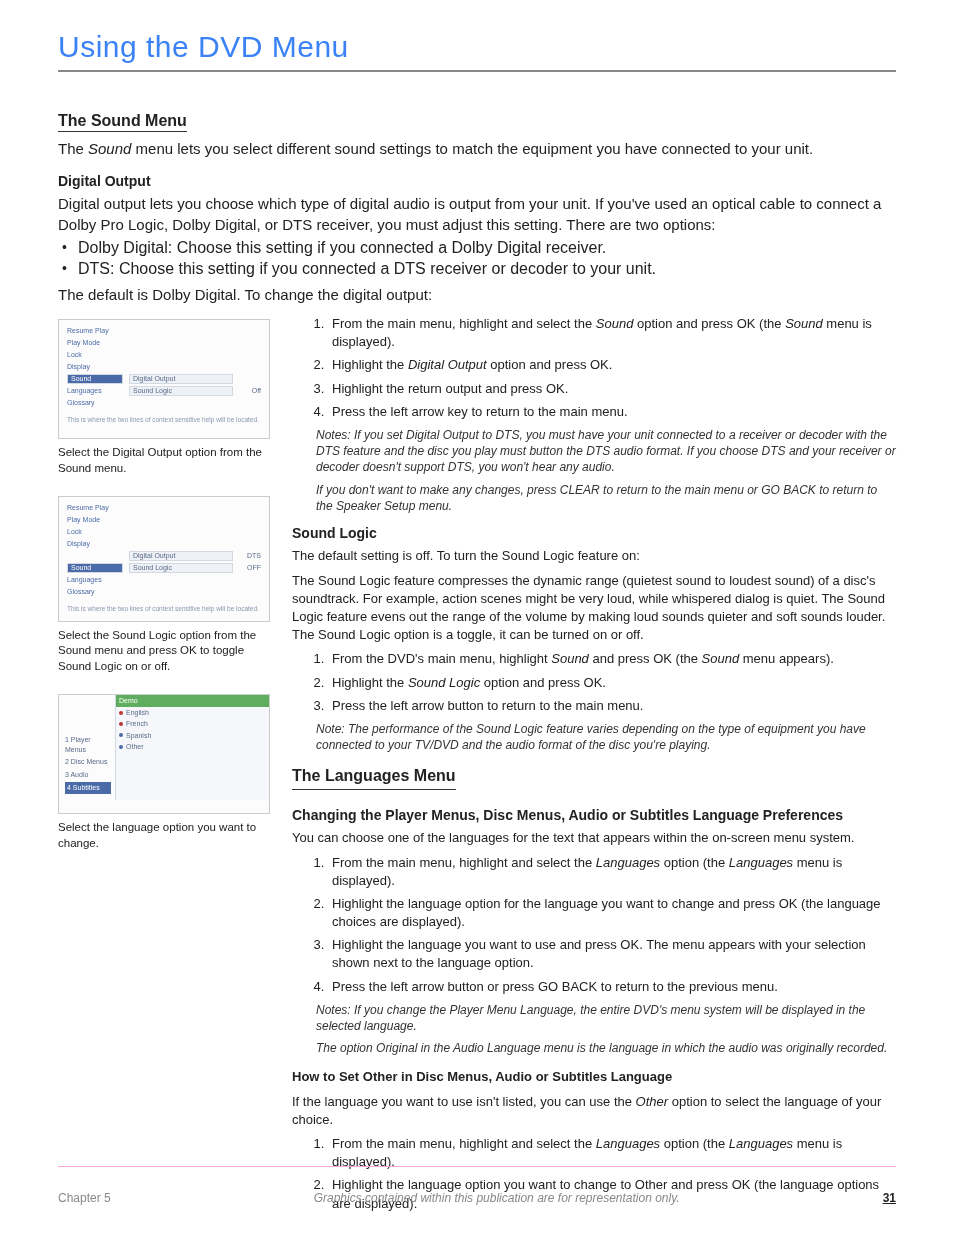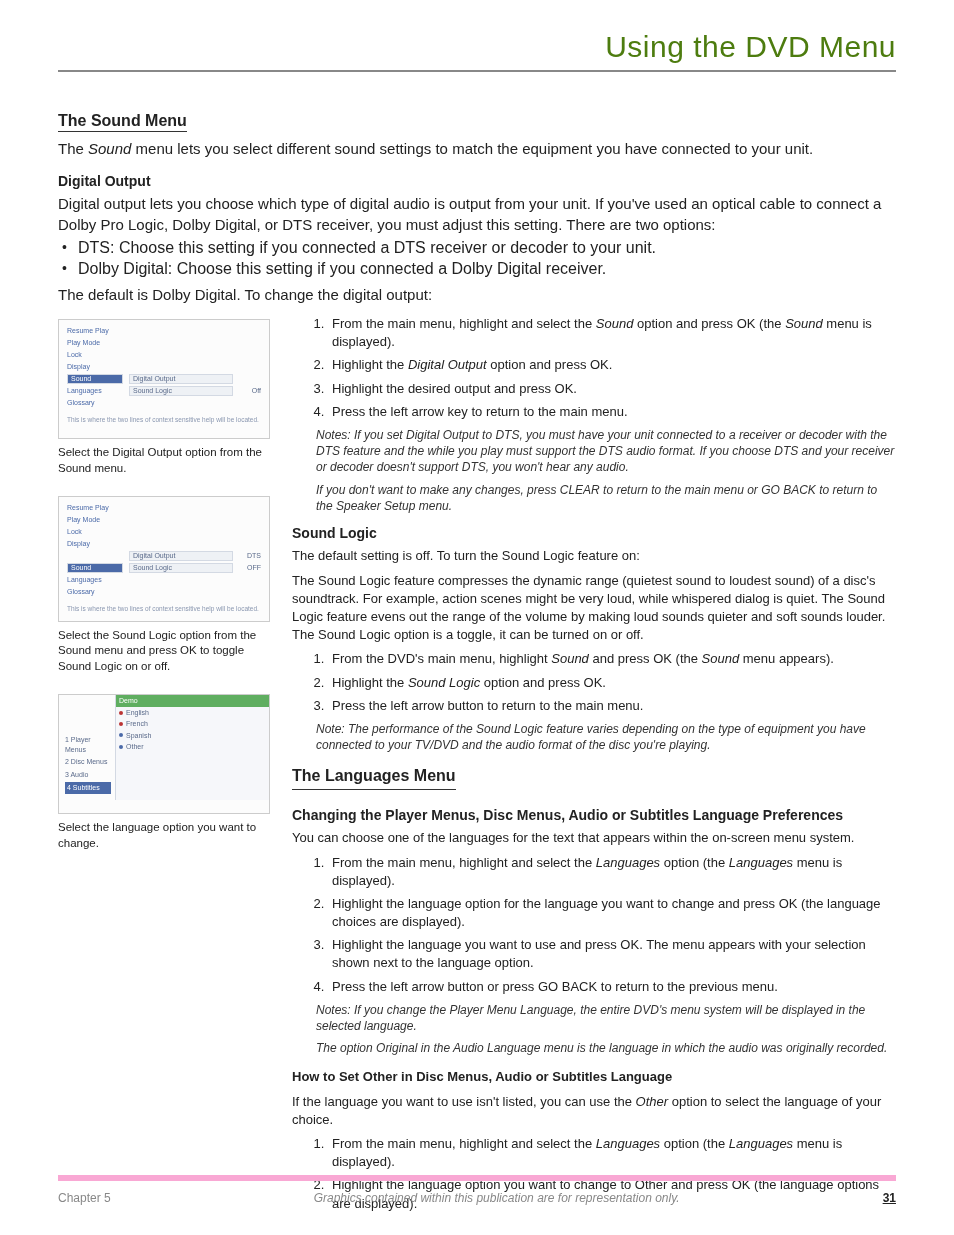--- a/index.html
+++ b/index.html
@@ -8,23 +8,22 @@
     width: 954px;
     height: 1235px;
     background: #fff;
     position: relative;
     color: #222;
   }
   .page {
     padding: 30px 58px 0 58px;
   }
   .header {
-    text-align: right;
     font-size: 30px;
-    color: #4d7c0f;
+    color: #3b82f6;
     font-weight: 400;
     letter-spacing: 0.5px;
     padding-bottom: 6px;
     border-bottom: 2px solid #888;
     margin-bottom: 40px;
   }
   .two-col {
     display: flex;
     gap: 22px;
   }
@@ -124,22 +123,22 @@
   .ss2-opt { color:#5a6a8a; padding:1px 3px; display:flex; align-items:center; gap:3px;}
   .ss2-opt.sel-green { background:#5fae60; color:#fff;}
   .dot{width:4px;height:4px;border-radius:50%;}
   .dot.r{background:#b33;}
   .dot.b{background:#4b6aa8;}
   .footer {
     position: absolute;
     bottom: 30px;
     left: 58px;
     right: 58px;
-    border-top: 6px solid #f9a8d4;
-    padding-top: 10px;
+    border-top: 1px solid #f9a8d4;
+    padding-top: 24px;
     display: flex;
     justify-content: space-between;
     font-size: 12px;
     color: #888;
   }
   .footer .center { font-style: italic; }
   .footer .right { color:#222; font-weight:700;text-decoration:underline;}
   .spacer-sm{height:6px;}
   .left-col .screenshot { min-height:120px; }
 </style>
@@ -151,22 +150,22 @@
 
   
   <h2 class="section">The Sound Menu</h2>
   <p class="full-intro">
     <span>The </span><span class="em">Sound</span><span> menu lets you select different sound settings to match the equipment you have connected to your unit.</span>
   </p>
 
   <h3 class="sub">Digital Output</h3>
   <p class="full-intro" style="margin-bottom:4px;">Digital output lets you choose which type of digital audio is output from your unit. If you've used an optical cable to connect a Dolby Pro Logic, Dolby Digital, or DTS receiver, you must adjust this setting. There are two options:</p>
   <ul class="bullets">
+    <li>Dolby Digital: Choose this setting if you connected a Dolby Digital receiver.</li>
     <li>DTS:  Choose this setting if you connected a DTS receiver or decoder to your unit.</li>
-    <li>Dolby Digital: Choose this setting if you connected a Dolby Digital receiver.</li>
   </ul>
   <p class="full-intro" style="margin-bottom:10px;">The default is Dolby Digital. To change the digital output:</p>
 
   
   <div class="two-col">
     <div class="left-col">
 
       <div class="screenshot">
         <div class="ss-row">
             <span class="ss-label">Resume Play</span>
@@ -260,24 +259,24 @@
           </div>
         </div>
       </div>
       <p class="caption">Select the language option you want to change.</p>
     </div>
 
     <div class="right-col">
       <ol class="steps">
         <li><span>From the main menu, highlight and select the </span><span class="em">Sound</span><span> option and press OK (the </span><span class="em">Sound</span><span> menu is displayed).</span></li>
         <li><span>Highlight the </span><span class="em">Digital Output</span><span> option and press OK.</span></li>
-        <li>Highlight the desired output and press OK.</li>
+        <li>Highlight the return output and press OK.</li>
         <li>Press the left arrow key to return to the main menu.</li>
       </ol>
-      <p class="note">Notes: If you set Digital Output to DTS, you must have your unit connected to a receiver or decoder with the DTS feature and the while you play must support the DTS audio format. If you choose DTS and your receiver or decoder doesn't support DTS, you won't hear any audio.</p>
+      <p class="note">Notes: If you set Digital Output to DTS, you must have your unit connected to a receiver or decoder with the DTS feature and the disc you play must button the DTS audio format. If you choose DTS and your receiver or decoder doesn't support DTS, you won't hear any audio.</p>
       <p class="note">If you don't want to make any changes, press CLEAR to return to the main menu or GO BACK to return to the Speaker Setup menu.</p>
 
       <h3 class="sub">Sound Logic</h3>
       <p>The default setting is off. To turn the Sound Logic feature on:</p>
       <p>The Sound Logic feature compresses the dynamic range (quietest sound to loudest sound) of a disc's soundtrack. For example, action scenes might be very loud, while whispered dialog is quiet. The Sound Logic feature evens out the range of the volume by making loud sounds quieter and soft sounds louder. The Sound Logic option is a toggle, it can be turned on or off.</p>
       <ol class="steps">
         <li><span>From the DVD's main menu, highlight </span><span class="em">Sound</span><span> and press OK (the </span><span class="em">Sound</span><span> menu appears).</span></li>
         <li><span>Highlight the </span><span class="em">Sound Logic</span><span> option and press OK.</span></li>
         <li>Press the left arrow button to return to the main menu.</li>
       </ol>

